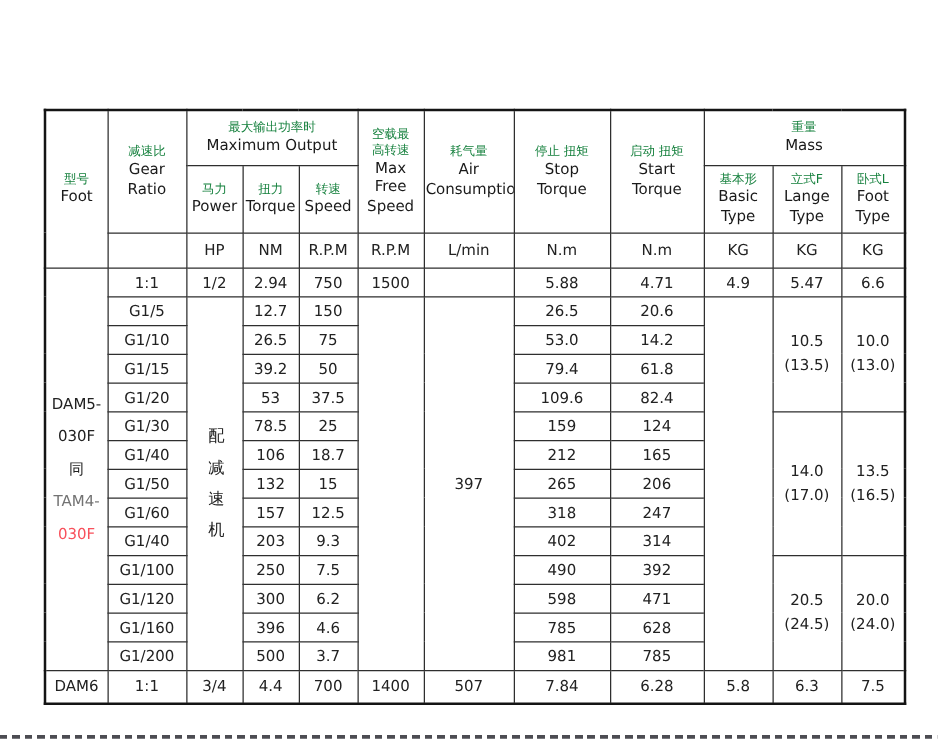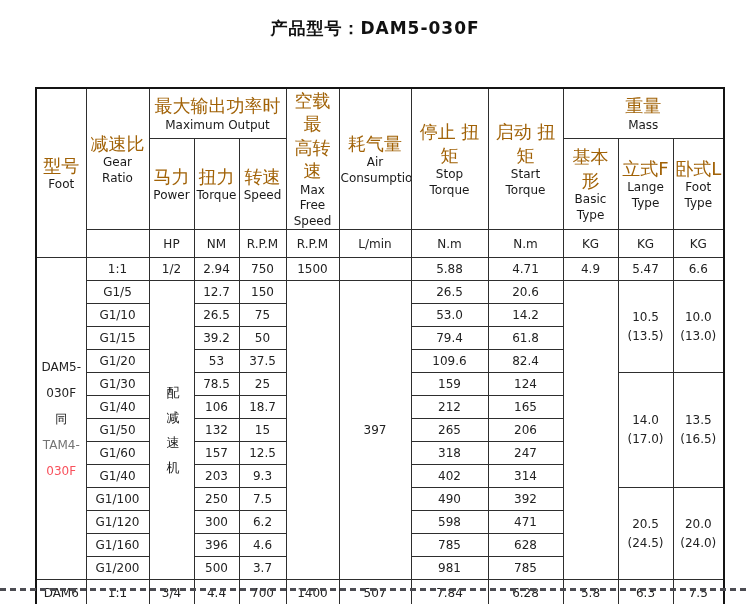--- a/index.html
+++ b/index.html
@@ -6,41 +6,40 @@
   html,body { width:750px; height:604px; background:#ffffff; overflow:hidden;
     font-family:"DejaVu Sans","Liberation Sans",sans-serif; color:#1c1c1c; }
   .page { position:relative; width:750px; height:604px; background:#fff; }
   .title { position:absolute; top:17px; left:0; width:750px; text-align:center;
     font-size:17px; font-weight:bold; letter-spacing:1px; color:#111; }
   table.spec { position:absolute; left:35px; top:87px; width:688px;
     border-collapse:collapse; table-layout:fixed;
     border:2px solid #141414; }
   table.spec td { border:1px solid #2e2e2e; text-align:center; vertical-align:middle;
     font-size:12px; color:#222; overflow:hidden; padding:0 1px; }
-  .cn { font-size:18px; line-height:1.3; color:#a16207; }
+  .cn { font-size:10px; line-height:1.3; color:#15803d; }
   .en { font-size:12px; line-height:1.3; color:#1a1a1a; }
   tr.h1 { height:44px; }
   tr.h2 { height:54px; }
   tr.units { height:28px;padding-left:36px; }
   tr.datarow { height:23px; }
   tr.dam6row { height:27px;padding-left:34px; }
   td.leftcell { text-align:left; padding-left:5px; }
   .model-cell div { line-height:26px; font-size:12px; }
   .red-text { color:#f8515c; }
   .vtext { width:16px; margin:0 auto; word-break:break-all; line-height:25px; font-size:13px;text-align:right; }
   .wcell div { line-height:19px; }
   .dashline { position:absolute; left:0; top:588px; width:750px; height:3px;
     background:repeating-linear-gradient(90deg,#4c4c52 0 6px,transparent 6px 10px); }
 </style>
 </head>
 <body>
 
 <div class="page">
 
-  <div class="title">产品型号：DAM5-030F</div>
 
   <table class="spec">
     <colgroup>
       <col style="width:50px">
         <col style="width:63px">
         <col style="width:45px">
       <col style="width:45px">
         <col style="width:47px">
         <col style="width:53px">
       <col style="width:72px">

